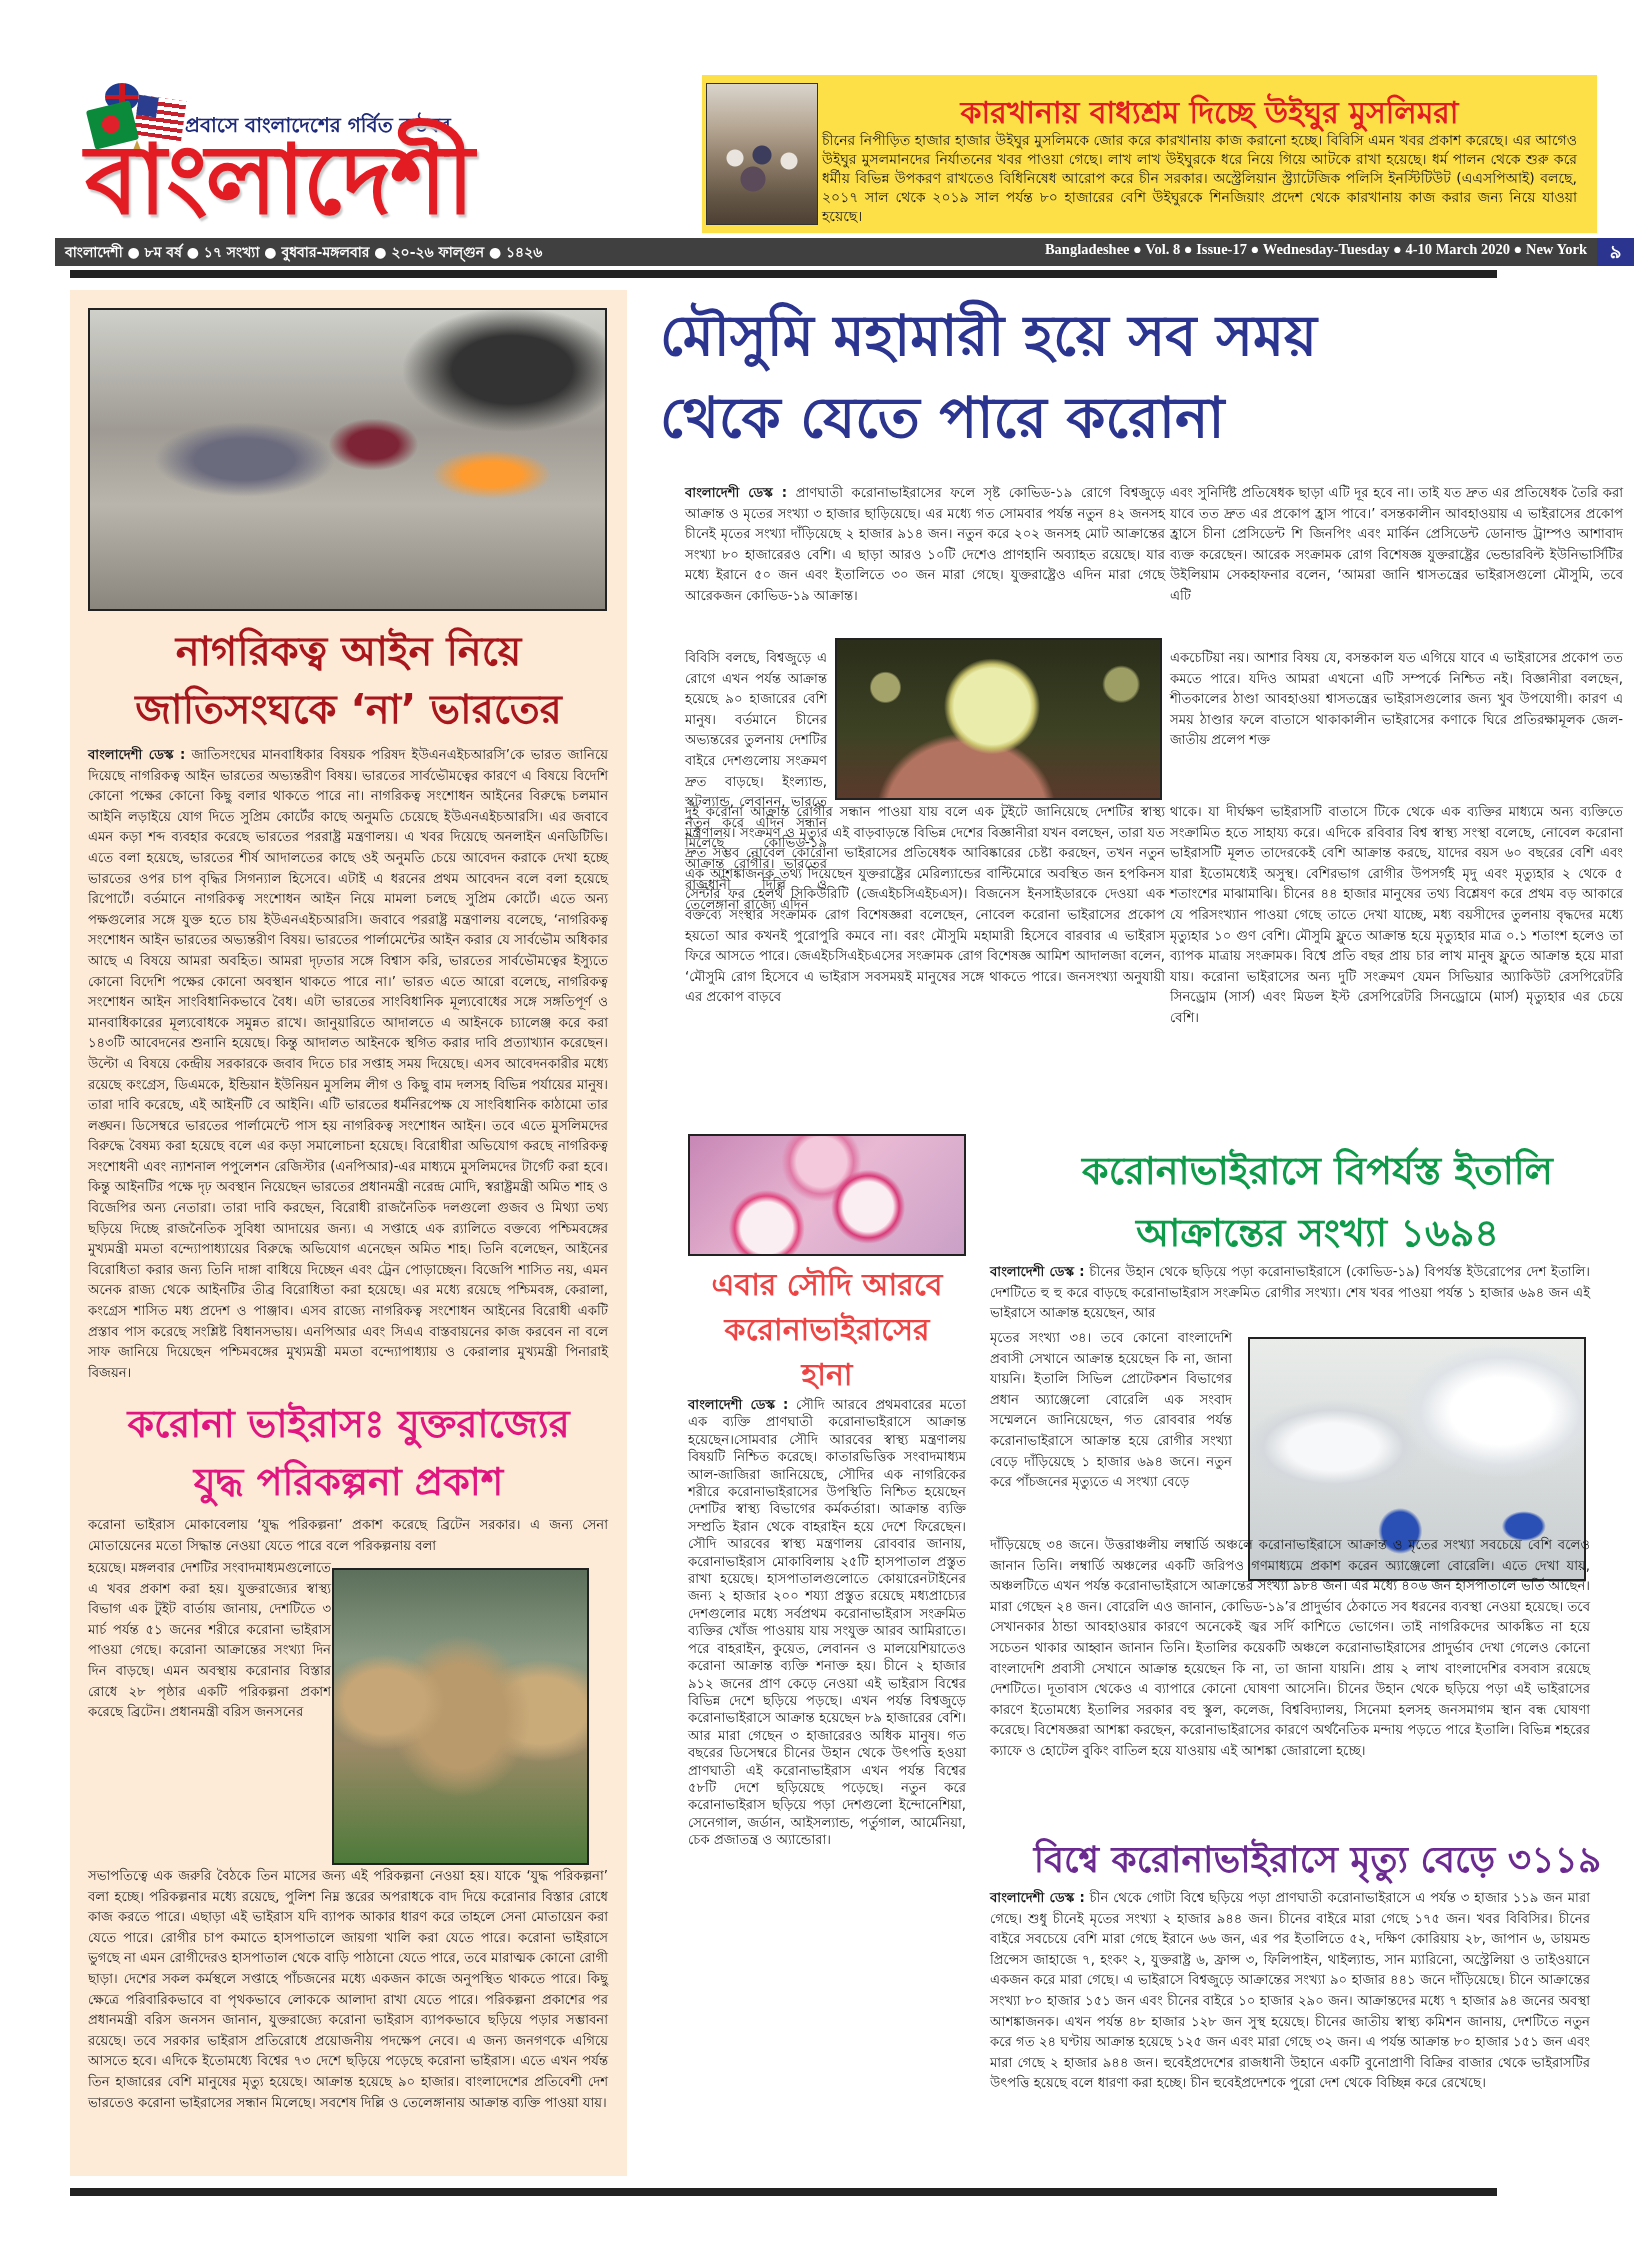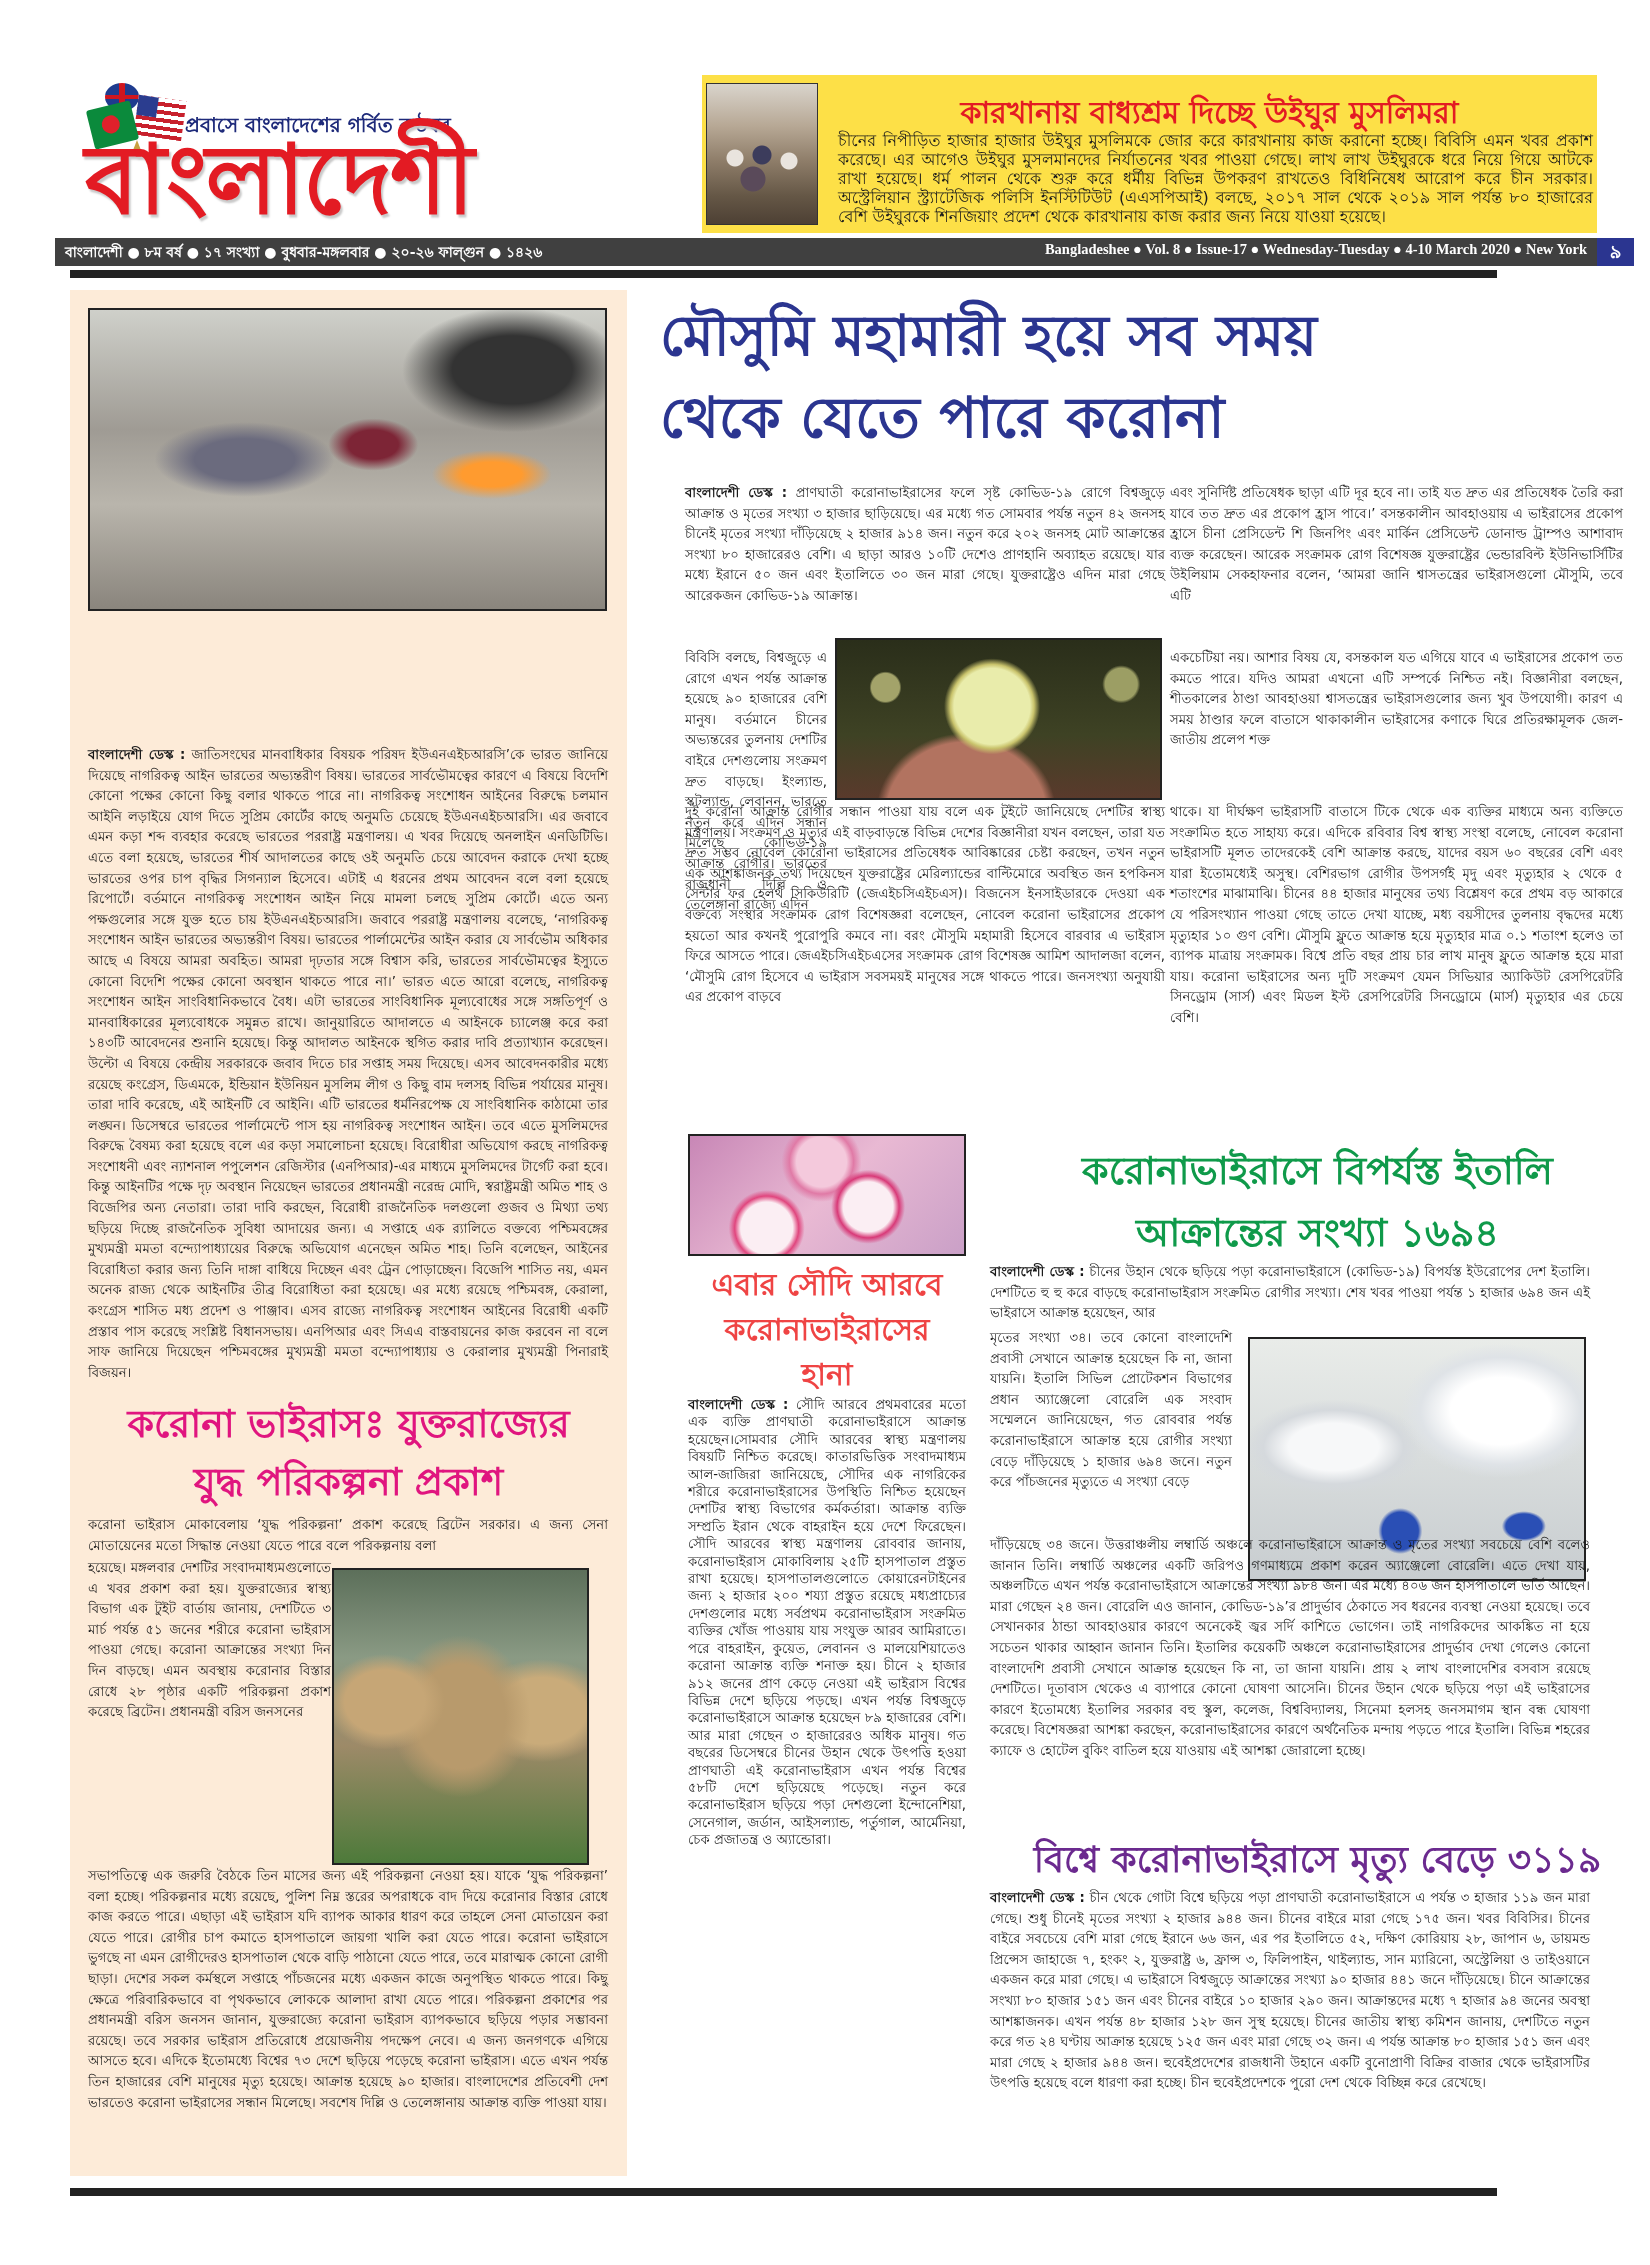--- a/index.html
+++ b/index.html
@@ -23,21 +23,21 @@
 
   .teaser { position: absolute; left: 702px; top: 75px; width: 895px; height: 158px; background: #fde047; }
   .teaser-img { position: absolute; left: 4px; top: 8px; width: 112px; height: 142px; border: 1px solid #333;
     background: linear-gradient(180deg, #d9d4cc 0%, #b7a895 30%, #8e7d69 55%, #655746 80%, #4d4034 100%); }
   .teaser-img::before { content: ""; position: absolute; left: 10px; top: 50px; width: 90px; height: 60px;
     background: radial-gradient(circle at 20% 40%, #e9e4de 0 8px, transparent 9px),
                 radial-gradient(circle at 50% 35%, #3c3c5c 0 9px, transparent 10px),
                 radial-gradient(circle at 80% 45%, #e9e4de 0 8px, transparent 9px),
                 radial-gradient(circle at 40% 75%, #5a4a5a 0 12px, transparent 13px); }
   .teaser-title { position: absolute; left: 130px; top: 14px; width: 755px; text-align: center; font-size: 30px; font-weight: bold; color: #e31b23; white-space: nowrap; }
-  .teaser-body { position: absolute; left: 136px; top: 56px; width: 755px; font-size: 16px; line-height: 19px; text-align: justify; color: #1a1a1a; }
+  .teaser-body { position: absolute; left: 120px; top: 56px; width: 755px; font-size: 14px; line-height: 19px; text-align: justify; color: #1a1a1a; }
 
   .bar-red { position: absolute; left: 55px; top: 238px; width: 1542px; height: 28px; background: #404040; }
   .bar-left { position: absolute; left: 10px; top: 3px; font-size: 14px; font-weight: bold; color: #fff; white-space: nowrap; }
   .bar-right { position: absolute; right: 10px; top: 3px; font-size: 14.5px; font-weight: bold; color: #fff; white-space: nowrap; font-family: "Liberation Serif", serif; }
   .page-num { position: absolute; left: 1597px; top: 238px; width: 37px; height: 28px; background: #2b3590; color: #fff; font-size: 18px; font-weight: bold; text-align: center; line-height: 28px; }
   .rule-top { position: absolute; left: 70px; top: 270px; width: 1427px; height: 8px; background: #222; }
   .rule-bottom { position: absolute; left: 70px; top: 2188px; width: 1427px; height: 8px; background: #222; }
 
   .left-col { position: absolute; left: 70px; top: 290px; width: 557px; height: 1886px; background: #fdebd8; }
   .left-col .lead-img { position: absolute; left: 18px; top: 18px; width: 519px; height: 303px; border: 2px solid #222;
@@ -122,20 +122,24 @@
 
 <div class="bar-red">
   <div class="bar-left">বাংলাদেশী ● ৮ম বর্ষ ● ১৭ সংখ্যা ● বুধবার-মঙ্গলবার ● ২০-২৬ ফাল্গুন ● ১৪২৬</div>
   <div class="bar-right">Bangladeshee ● Vol. 8 ● Issue-17 ● Wednesday-Tuesday ● 4-10 March 2020 ● New York</div>
 </div>
 <div class="page-num">৯</div>
 <div class="rule-top"></div>
 
 <div class="left-col">
   <div class="lead-img" aria-label="street-clash-photo"></div>
+  <div class="h-red h1">
+    <div>নাগরিকত্ব আইন নিয়ে</div>
+    <div>জাতিসংঘকে ‘না’ ভারতের</div>
+  </div>
   <div class="body-text b1"><span class="dateline">বাংলাদেশী ডেস্ক :</span><span> জাতিসংঘের মানবাধিকার বিষয়ক পরিষদ ইউএনএইচআরসি’কে ভারত জানিয়ে দিয়েছে নাগরিকত্ব আইন ভারতের অভ্যন্তরীণ বিষয়। ভারতের সার্বভৌমত্বের কারণে এ বিষয়ে বিদেশি কোনো পক্ষের কোনো কিছু বলার থাকতে পারে না। নাগরিকত্ব সংশোধন আইনের বিরুদ্ধে চলমান আইনি লড়াইয়ে যোগ দিতে সুপ্রিম কোর্টের কাছে অনুমতি চেয়েছে ইউএনএইচআরসি। এর জবাবে এমন কড়া শব্দ ব্যবহার করেছে ভারতের পররাষ্ট্র মন্ত্রণালয়। এ খবর দিয়েছে অনলাইন এনডিটিভি। এতে বলা হয়েছে, ভারতের শীর্ষ আদালতের কাছে ওই অনুমতি চেয়ে আবেদন করাকে দেখা হচ্ছে ভারতের ওপর চাপ বৃদ্ধির সিগন্যাল হিসেবে। এটাই এ ধরনের প্রথম আবেদন বলে বলা হয়েছে রিপোর্টে। বর্তমানে নাগরিকত্ব সংশোধন আইন নিয়ে মামলা চলছে সুপ্রিম কোর্টে। এতে অন্য পক্ষগুলোর সঙ্গে যুক্ত হতে চায় ইউএনএইচআরসি। জবাবে পররাষ্ট্র মন্ত্রণালয় বলেছে, ‘নাগরিকত্ব সংশোধন আইন ভারতের অভ্যন্তরীণ বিষয়। ভারতের পার্লামেন্টের আইন করার যে সার্বভৌম অধিকার আছে এ বিষয়ে আমরা অবহিত। আমরা দৃঢ়তার সঙ্গে বিশ্বাস করি, ভারতের সার্বভৌমত্বের ইস্যুতে কোনো বিদেশি পক্ষের কোনো অবস্থান থাকতে পারে না।’ ভারত এতে আরো বলেছে, নাগরিকত্ব সংশোধন আইন সাংবিধানিকভাবে বৈধ। এটা ভারতের সাংবিধানিক মূল্যবোধের সঙ্গে সঙ্গতিপূর্ণ ও মানবাধিকারের মূল্যবোধকে সমুন্নত রাখে। জানুয়ারিতে আদালতে এ আইনকে চ্যালেঞ্জ করে করা ১৪৩টি আবেদনের শুনানি হয়েছে। কিন্তু আদালত আইনকে স্থগিত করার দাবি প্রত্যাখ্যান করেছেন। উল্টো এ বিষয়ে কেন্দ্রীয় সরকারকে জবাব দিতে চার সপ্তাহ সময় দিয়েছে। এসব আবেদনকারীর মধ্যে রয়েছে কংগ্রেস, ডিএমকে, ইন্ডিয়ান ইউনিয়ন মুসলিম লীগ ও কিছু বাম দলসহ বিভিন্ন পর্যায়ের মানুষ। তারা দাবি করেছে, এই আইনটি বে আইনি। এটি ভারতের ধর্মনিরপেক্ষ যে সাংবিধানিক কাঠামো তার লঙ্ঘন। ডিসেম্বরে ভারতের পার্লামেন্টে পাস হয় নাগরিকত্ব সংশোধন আইন। তবে এতে মুসলিমদের বিরুদ্ধে বৈষম্য করা হয়েছে বলে এর কড়া সমালোচনা হয়েছে। বিরোধীরা অভিযোগ করছে নাগরিকত্ব সংশোধনী এবং ন্যাশনাল পপুলেশন রেজিস্টার (এনপিআর)-এর মাধ্যমে মুসলিমদের টার্গেট করা হবে। কিন্তু আইনটির পক্ষে দৃঢ় অবস্থান নিয়েছেন ভারতের প্রধানমন্ত্রী নরেন্দ্র মোদি, স্বরাষ্ট্রমন্ত্রী অমিত শাহ ও বিজেপির অন্য নেতারা। তারা দাবি করছেন, বিরোধী রাজনৈতিক দলগুলো গুজব ও মিথ্যা তথ্য ছড়িয়ে দিচ্ছে রাজনৈতিক সুবিধা আদায়ের জন্য। এ সপ্তাহে এক র‌্যালিতে বক্তব্যে পশ্চিমবঙ্গের মুখ্যমন্ত্রী মমতা বন্দ্যোপাধ্যায়ের বিরুদ্ধে অভিযোগ এনেছেন অমিত শাহ। তিনি বলেছেন, আইনের বিরোধিতা করার জন্য তিনি দাঙ্গা বাধিয়ে দিচ্ছেন এবং ট্রেন পোড়াচ্ছেন। বিজেপি শাসিত নয়, এমন অনেক রাজ্য থেকে আইনটির তীব্র বিরোধিতা করা হয়েছে। এর মধ্যে রয়েছে পশ্চিমবঙ্গ, কেরালা, কংগ্রেস শাসিত মধ্য প্রদেশ ও পাঞ্জাব। এসব রাজ্যে নাগরিকত্ব সংশোধন আইনের বিরোধী একটি প্রস্তাব পাস করেছে সংশ্লিষ্ট বিধানসভায়। এনপিআর এবং সিএএ বাস্তবায়নের কাজ করবেন না বলে সাফ জানিয়ে দিয়েছেন পশ্চিমবঙ্গের মুখ্যমন্ত্রী মমতা বন্দ্যোপাধ্যায় ও কেরালার মুখ্যমন্ত্রী পিনারাই বিজয়ন।</span></div>
 
   <div class="h-pink">
     <div>করোনা ভাইরাসঃ যুক্তরাজ্যের</div>
     <div>যুদ্ধ পরিকল্পনা প্রকাশ</div>
   </div>
   <div class="body-text b2a">করোনা ভাইরাস মোকাবেলায় ‘যুদ্ধ পরিকল্পনা’ প্রকাশ করেছে ব্রিটেন সরকার। এ জন্য সেনা মোতায়েনের মতো সিদ্ধান্ত নেওয়া যেতে পারে বলে পরিকল্পনায় বলা</div>
   <div class="body-text b2b">হয়েছে। মঙ্গলবার দেশটির সংবাদমাধ্যমগুলোতে এ খবর প্রকাশ করা হয়। যুক্তরাজ্যের স্বাস্থ্য বিভাগ এক টুইট বার্তায় জানায়, দেশটিতে ৩ মার্চ পর্যন্ত ৫১ জনের শরীরে করোনা ভাইরাস পাওয়া গেছে। করোনা আক্রান্তের সংখ্যা দিন দিন বাড়ছে। এমন অবস্থায় করোনার বিস্তার রোধে ২৮ পৃষ্ঠার একটি পরিকল্পনা প্রকাশ করেছে ব্রিটেন। প্রধানমন্ত্রী বরিস জনসনের</div>
   <div class="uk-img" aria-label="hazmat-team-photo"></div>
   <div class="body-text b2c">সভাপতিত্বে এক জরুরি বৈঠকে তিন মাসের জন্য এই পরিকল্পনা নেওয়া হয়। যাকে ‘যুদ্ধ পরিকল্পনা’ বলা হচ্ছে। পরিকল্পনার মধ্যে রয়েছে, পুলিশ নিম্ন স্তরের অপরাধকে বাদ দিয়ে করোনার বিস্তার রোধে কাজ করতে পারে। এছাড়া এই ভাইরাস যদি ব্যাপক আকার ধারণ করে তাহলে সেনা মোতায়েন করা যেতে পারে। রোগীর চাপ কমাতে হাসপাতালে জায়গা খালি করা যেতে পারে। করোনা ভাইরাসে ভুগছে না এমন রোগীদেরও হাসপাতাল থেকে বাড়ি পাঠানো যেতে পারে, তবে মারাত্মক কোনো রোগী ছাড়া। দেশের সকল কর্মস্থলে সপ্তাহে পাঁচজনের মধ্যে একজন কাজে অনুপস্থিত থাকতে পারে। কিছু ক্ষেত্রে পরিবারিকভাবে বা পৃথকভাবে লোককে আলাদা রাখা যেতে পারে। পরিকল্পনা প্রকাশের পর প্রধানমন্ত্রী বরিস জনসন জানান, যুক্তরাজ্যে করোনা ভাইরাস ব্যাপকভাবে ছড়িয়ে পড়ার সম্ভাবনা রয়েছে। তবে সরকার ভাইরাস প্রতিরোধে প্রয়োজনীয় পদক্ষেপ নেবে। এ জন্য জনগণকে এগিয়ে আসতে হবে। এদিকে ইতোমধ্যে বিশ্বের ৭৩ দেশে ছড়িয়ে পড়েছে করোনা ভাইরাস। এতে এখন পর্যন্ত তিন হাজারের বেশি মানুষের মৃত্যু হয়েছে। আক্রান্ত হয়েছে ৯০ হাজার। বাংলাদেশের প্রতিবেশী দেশ ভারতেও করোনা ভাইরাসের সন্ধান মিলেছে। সবশেষ দিল্লি ও তেলেঙ্গানায় আক্রান্ত ব্যক্তি পাওয়া যায়।</div>

